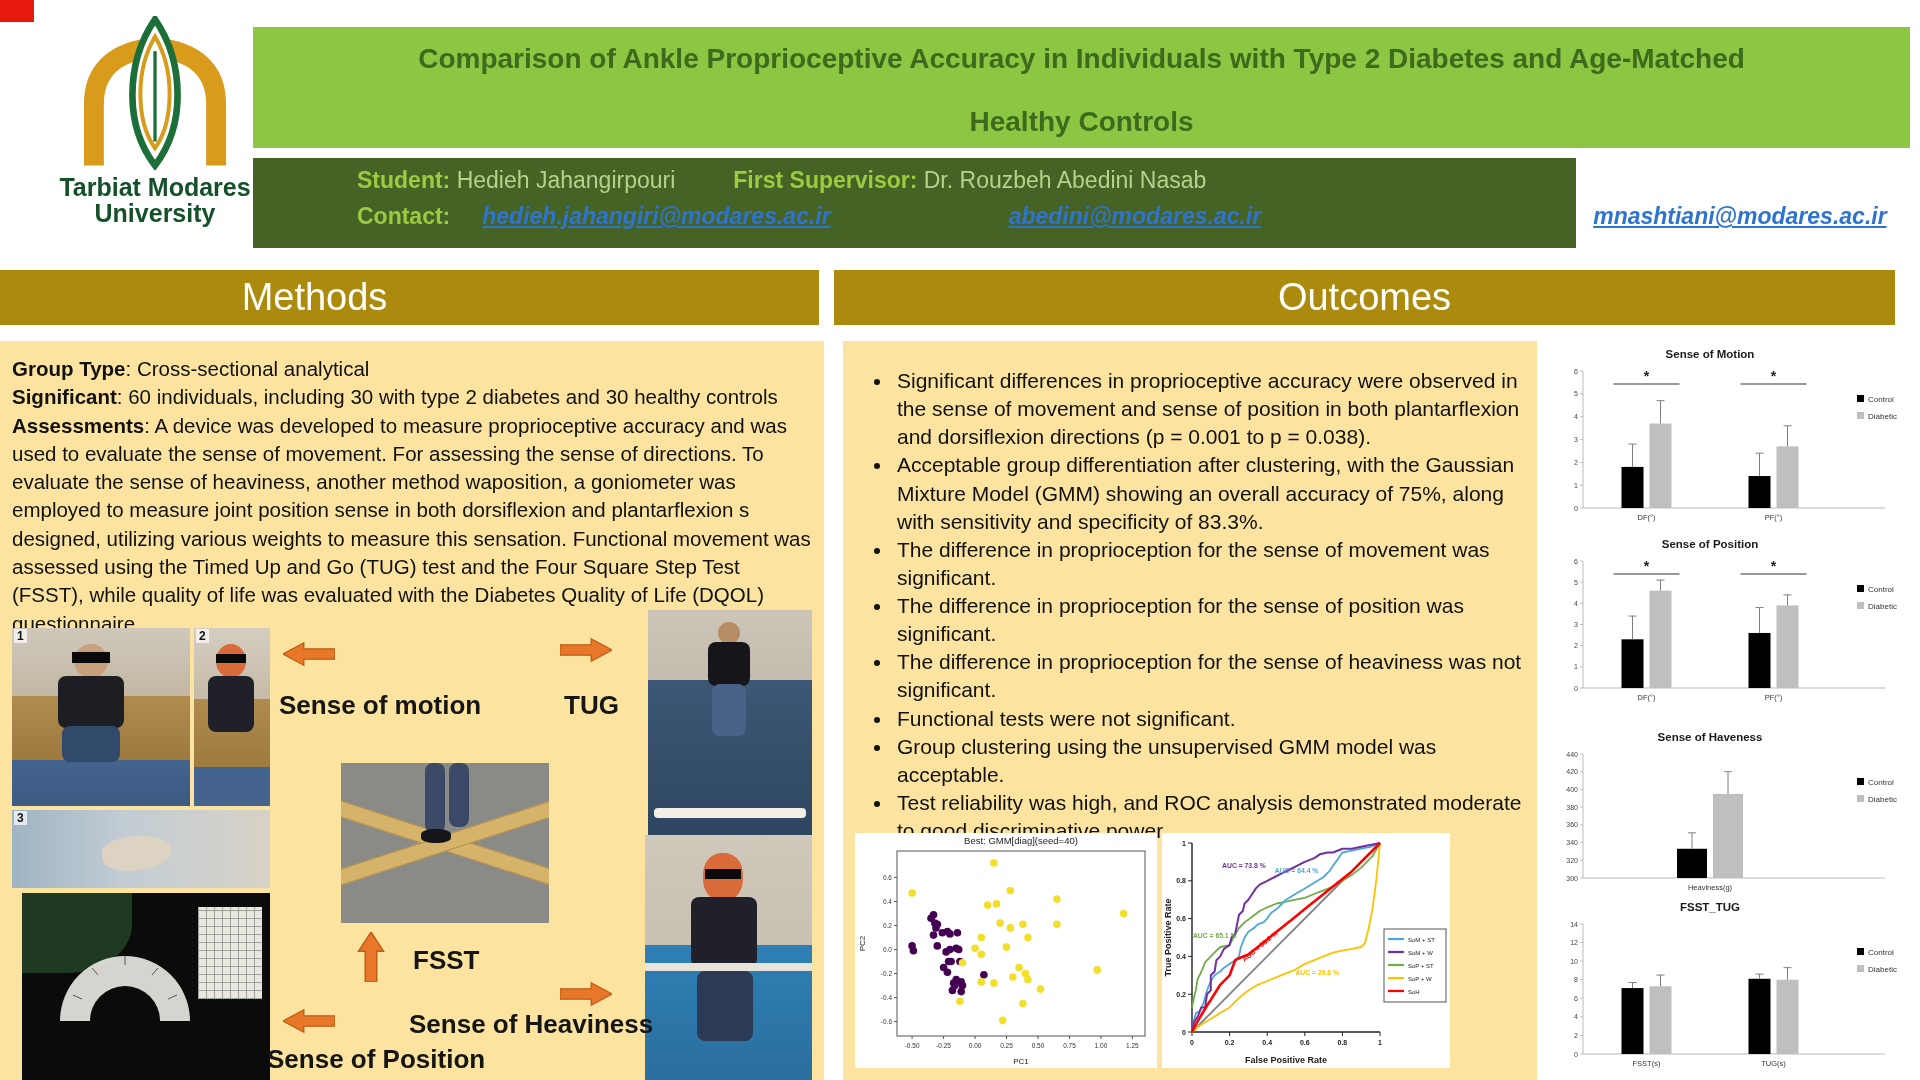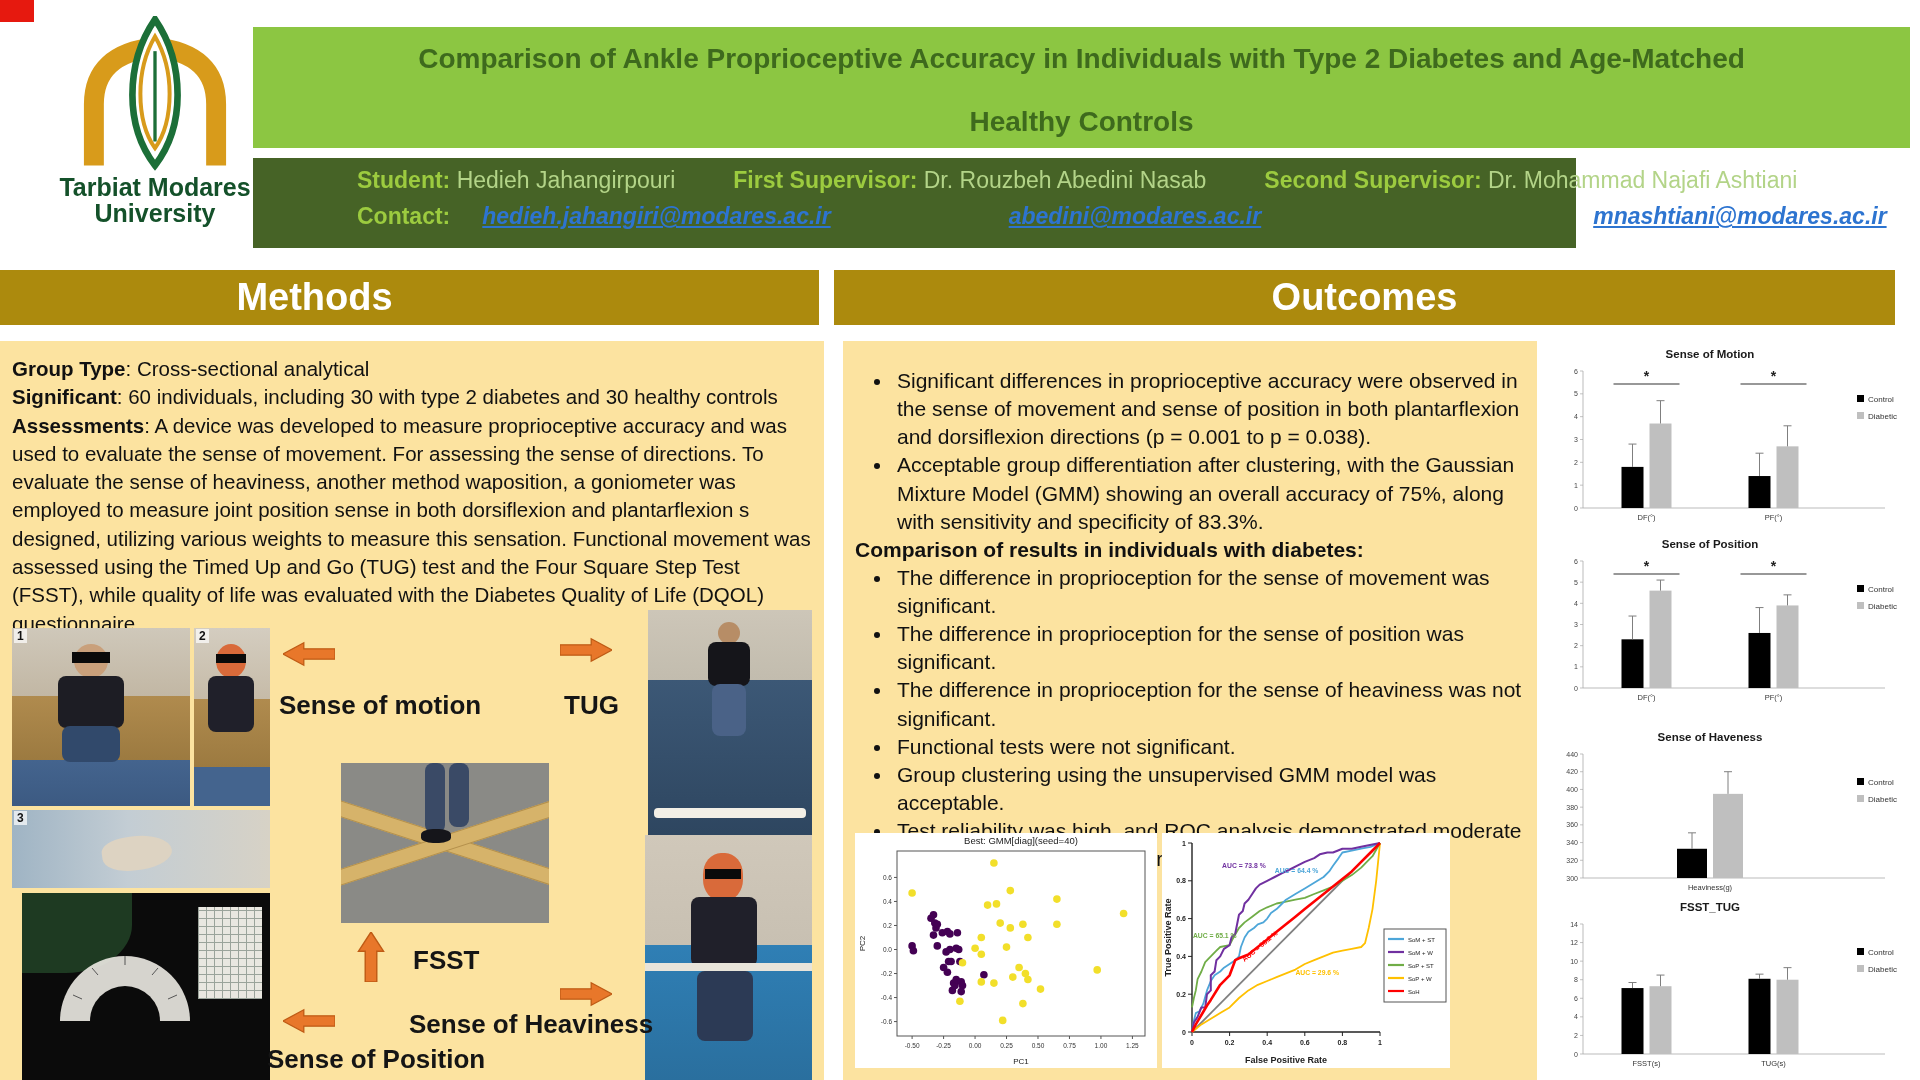--- a/index.html
+++ b/index.html
@@ -24,21 +24,21 @@
   .info-row{display:flex;align-items:baseline;white-space:nowrap;}
   .glabel{color:#9ccb3f;font-weight:bold;}
   .info-row.r1 .grp{margin-right:58px;}
   .email{color:#2d74d0;font-weight:bold;text-decoration:underline;font-style:italic;}
   .info-row.r2{margin-top:9px;}
   .info-row.r2 .e1{margin-left:32px;}
   .info-row.r2 .e2{margin-left:178px;}
   .info-row.r2 .e3{margin-left:332px;}
 
   
-  .section-bar{top:270px;height:55px;background:#ac8a0d;color:#fff;font-weight:bold;
+  .section-bar{top:270px;height:55px;background:#ac8a0d;color:#fff;font-weight:normal;
                font-size:38px;display:flex;align-items:center;justify-content:center;}
   .sec-methods{left:0;width:819px;padding-right:190px;box-sizing:border-box;}
   .sec-outcomes{left:834px;width:1061px;}
 
   
   .panel{top:341px;height:739px;background:#fce3a0;}
   .panel-methods{left:0;width:824px;}
   .panel-outcomes{left:843px;width:694px;}
 
   .m-text{left:12px;top:14px;width:804px;font-size:20.5px;line-height:1.38;color:#111;}
@@ -99,21 +99,20 @@
 
   <div class="abs title-bar">
     <div>Comparison of Ankle Proprioceptive Accuracy in Individuals with Type 2 Diabetes and Age-Matched</div>
     <div>Healthy Controls</div>
   </div>
 
   <div class="abs info-bar">
     <div class="info-row r1">
       <span class="grp"><span class="glabel">Student:</span><span> Hedieh Jahangirpouri</span></span>
       <span class="grp"><span class="glabel">First Supervisor:</span><span> Dr. Rouzbeh Abedini Nasab</span></span>
-      <span class="grp"><span class="glabel">Second Supervisor:</span><span> Dr. Mohammad Najafi Ashtiani</span></span>
     </div>
     <div class="info-row r2">
       <span class="glabel">Contact:</span>
       <a class="email e1" href="#">hedieh.jahangiri@modares.ac.ir</a>
       <a class="email e2" href="#">abedini@modares.ac.ir</a>
       <a class="email e3" href="#">mnashtiani@modares.ac.ir</a>
     </div>
   </div>
 
   <div class="abs section-bar sec-methods">Methods</div>
@@ -205,21 +204,20 @@
     </svg>
     <div class="m-label" style="left:267px;top:703px;">Sense of Position</div>
   </div>
 
   <div class="abs panel panel-outcomes">
     <div class="abs o-text">
       <ul>
         <li>Significant differences in proprioceptive accuracy were observed in the sense of movement and sense of position in both plantarflexion and dorsiflexion directions (p = 0.001 to p = 0.038).</li>
         <li>Acceptable group differentiation after clustering, with the Gaussian Mixture Model (GMM) showing an overall accuracy of 75%, along with sensitivity and specificity of 83.3%.</li>
       </ul>
-      <div class="o-head">Comparison of results in individuals with diabetes:</div>
       <ul>
         <li>The difference in proprioception for the sense of movement was significant.</li>
         <li>The difference in proprioception for the sense of position was significant.</li>
         <li>The difference in proprioception for the sense of heaviness was not significant.</li>
         <li>Functional tests were not significant.</li>
         <li>Group clustering using the unsupervised GMM model was acceptable.</li>
         <li>Test reliability was high, and ROC analysis demonstrated moderate to good discriminative power..</li>
       </ul>
     </div>
     <svg class="chart" style="left:12px;top:492px;" width="302" height="235">

